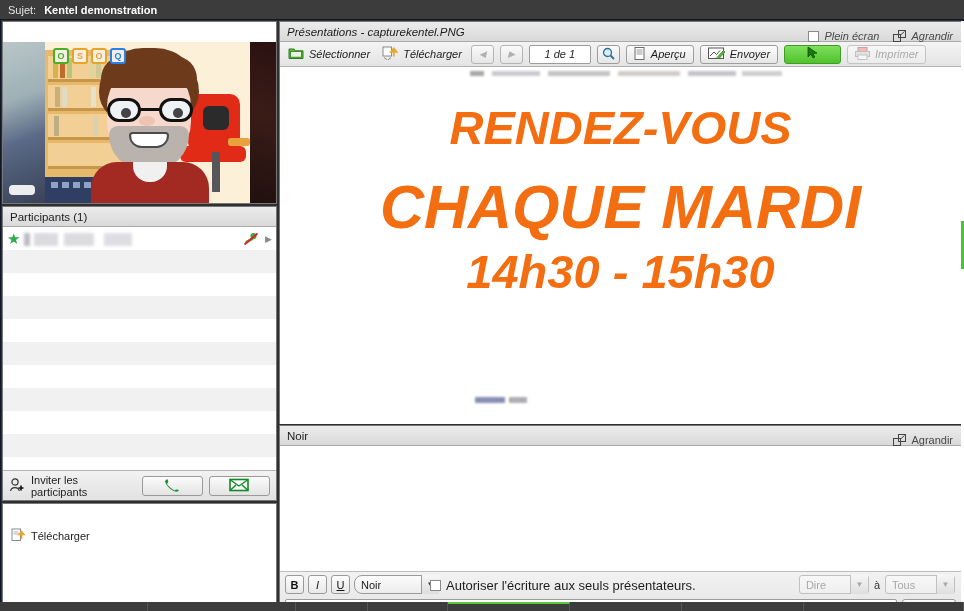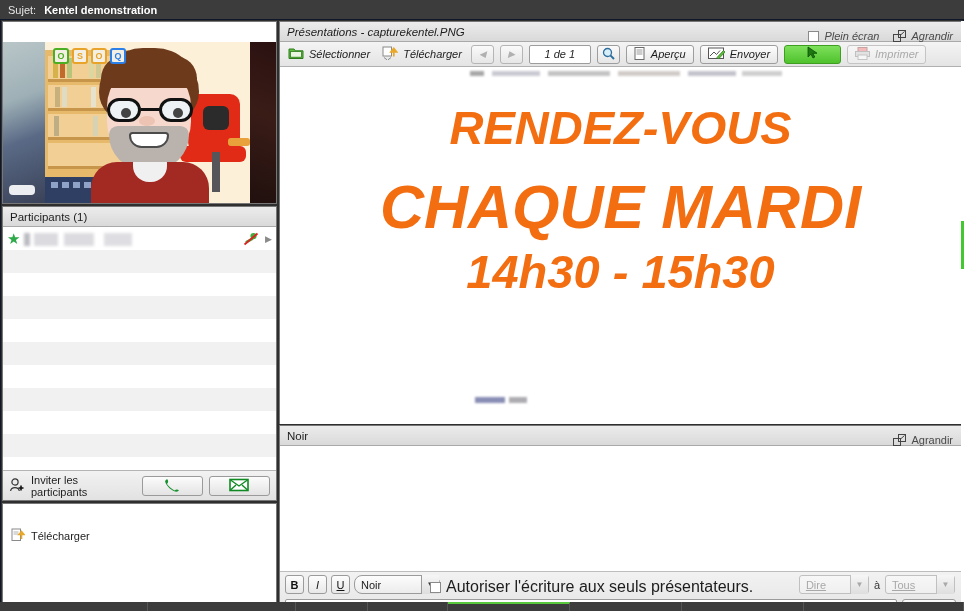--- a/index.html
+++ b/index.html
@@ -231,23 +231,23 @@
     border:1px solid #9b9b9b; border-radius:3px;
     display:inline-flex; align-items:center; font-size:11px; color:#222;
     padding-left:6px; position:relative;
   }
   .sel .arrow {
     position:absolute; right:0; top:-1px; bottom:-1px; width:18px;
     border-left:1px solid #9b9b9b;
     background:linear-gradient(#f6f6f6,#dedede);
     display:flex;align-items:center;justify-content:center;font-size:8px;color:#333;
   }
-  .sel.disabled { color:#a8a8a8; border-color:#c0c0c0; background:linear-gradient(#f7f7f7,#efefef);text-decoration:underline; }
+  .sel.disabled { color:#a8a8a8; border-color:#c0c0c0; background:linear-gradient(#f7f7f7,#efefef); }
   .sel.disabled .arrow { border-left-color:#c0c0c0; color:#a8a8a8;}
-  #chat-perm { position:absolute; left:150px; top:6px; display:flex; align-items:center; gap:5px; font-size:16px; color:#1d1d1d;}
+  #chat-perm { position:absolute; left:150px; top:6px; display:flex; align-items:center; gap:5px; font-size:13px; color:#1d1d1d;}
   #chat-target { position:absolute; right:6px; top:3px; display:flex; align-items:center; gap:5px; font-size:11px; color:#333;}
   #chat-input-row { position:absolute; left:5px; top:27px; right:5px; height:22px; display:flex; gap:5px; }
   #chat-input {
     flex:1; background:#fff; border:1px solid #9b9b9b; border-radius:2px; height:22px;
     font-family:"Liberation Sans",sans-serif; font-size:11px; padding:0 4px;
   }
   #send-button {
     width:54px; height:22px; background:linear-gradient(#fbfbfb,#e6e6e6);
     border:1px solid #9b9b9b; border-radius:3px;
     display:flex;align-items:center;justify-content:center;font-size:11px;color:#1d1d1d;

